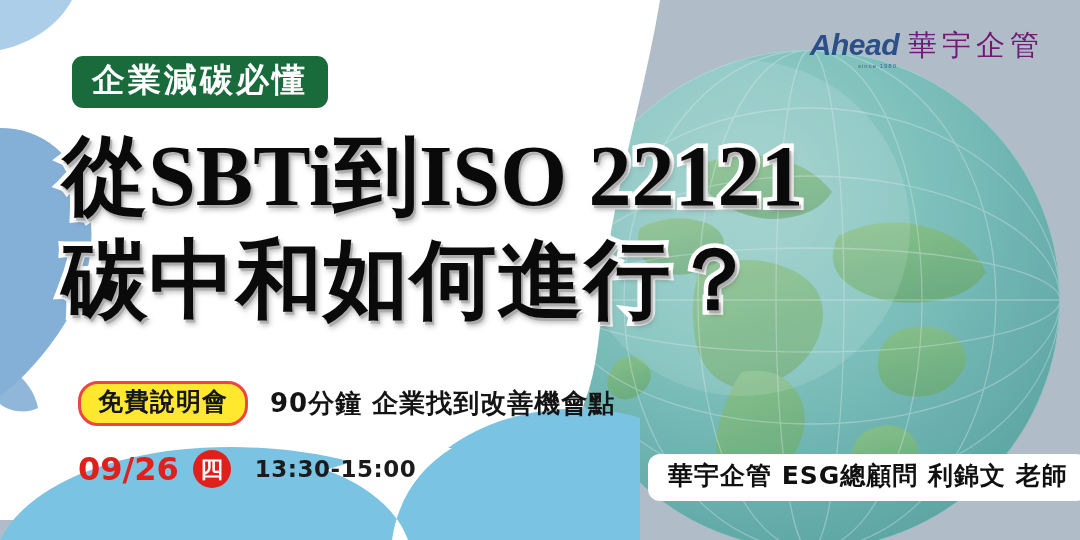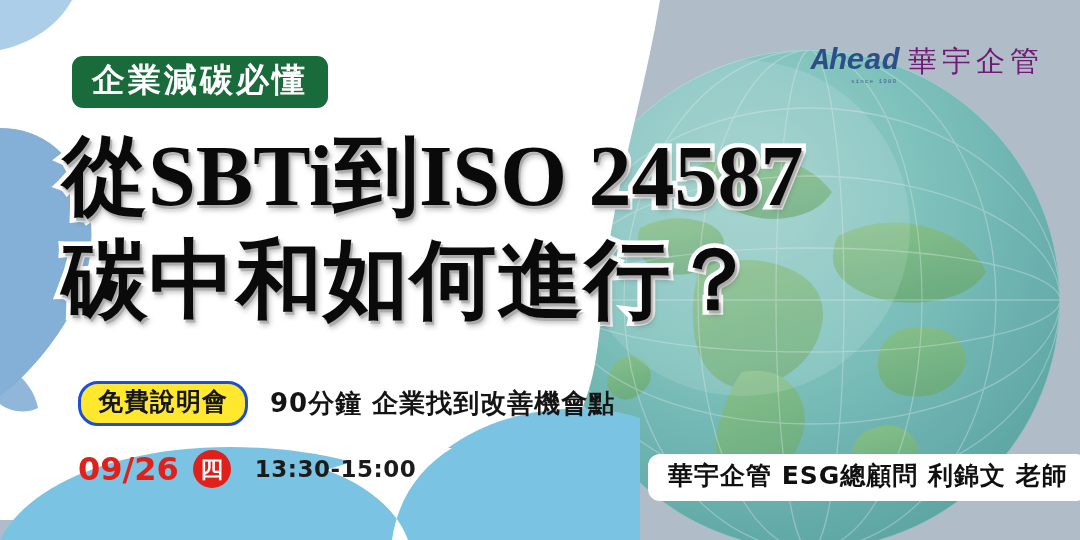--- a/index.html
+++ b/index.html
@@ -77,21 +77,21 @@
   .seminar-row {
     position: absolute;
     left: 78px;
     top: 381px;
     display: flex;
     align-items: center;
     gap: 22px;
   }
   .free-badge {
     background: #ffe82e;
-    border: 3px solid #1d4ed8;
+    border: 3px solid #ef4444;
     border-radius: 20px;
     padding: 4px 17px 6px 17px;
     font-family: "DejaVu Sans", "Liberation Sans", sans-serif;
     font-weight: bold;
     font-size: 25px;
     color: #15161c;
     letter-spacing: 1px;
     line-height: 1.15;
     white-space: nowrap;
   }
@@ -168,28 +168,27 @@
     position: absolute;
     right: 36px;
     top: 30px;
     display: flex;
     align-items: flex-end;
     gap: 9px;
     color: #2b4f86;
   }
   .logo-mark {
     position: relative;
-    font-family: Liberation Mono, monospace;
+    font-family: Liberation Sans, sans-serif;
     font-style: italic;
     font-weight: bold;
     font-size: 30px;
     letter-spacing: -0.5px;
     line-height: 1;
     color: #2b4f86;
-    margin-top: 16px;
   }
   .logo-since {
     position: absolute;
     right: 2px;
     bottom: -9px;
     font-style: normal;
     font-weight: normal;
     font-size: 6px;
     letter-spacing: 1px;
     color: #41618f;
@@ -299,21 +298,21 @@
     <span class="logo-mark">
       <span>Ahead</span>
       <span class="logo-since">since 1980</span>
     </span>
     <span class="logo-cn">華宇企管</span>
   </div>
 
   <div class="kicker-badge">企業減碳必懂</div>
 
   <div class="headline">
-    <div class="headline-line l1">從SBTi到ISO 24587</div>
+    <div class="headline-line l1">從SBTi到ISO 22121</div>
     <div class="headline-line l2">碳中和如何進行？</div>
   </div>
 
   <div class="seminar-row">
     <div class="free-badge">免費說明會</div>
     <div class="seminar-desc">90分鐘 企業找到改善機會點</div>
   </div>
 
   <div class="date-row">
     <div class="date-text">09/26</div>

